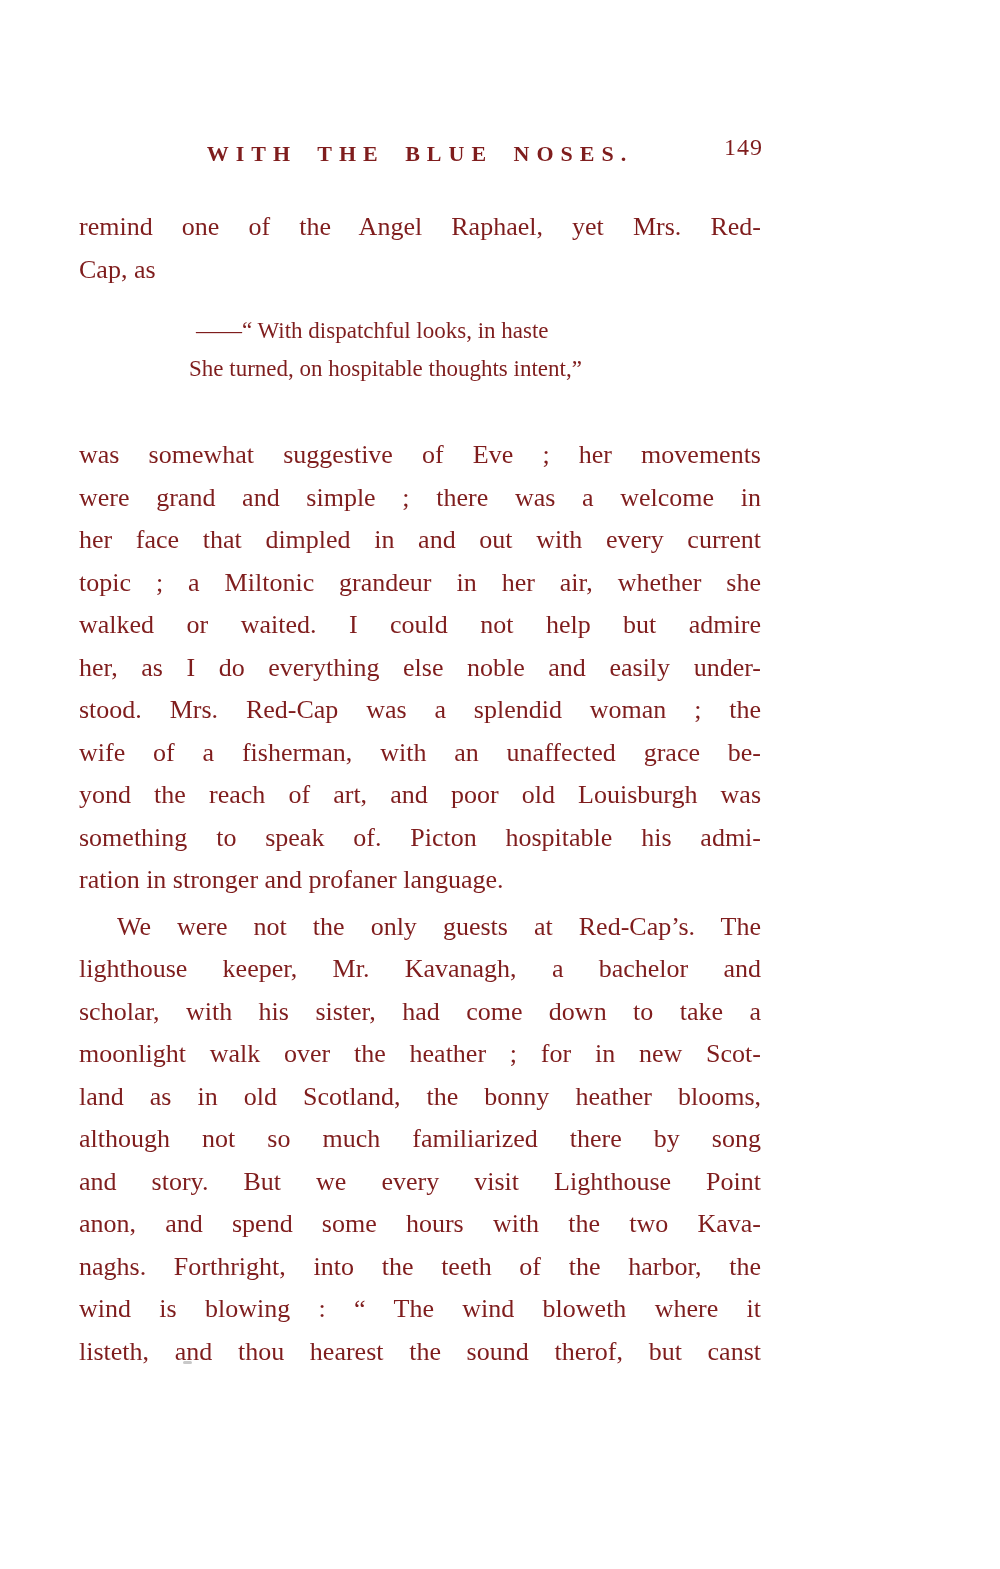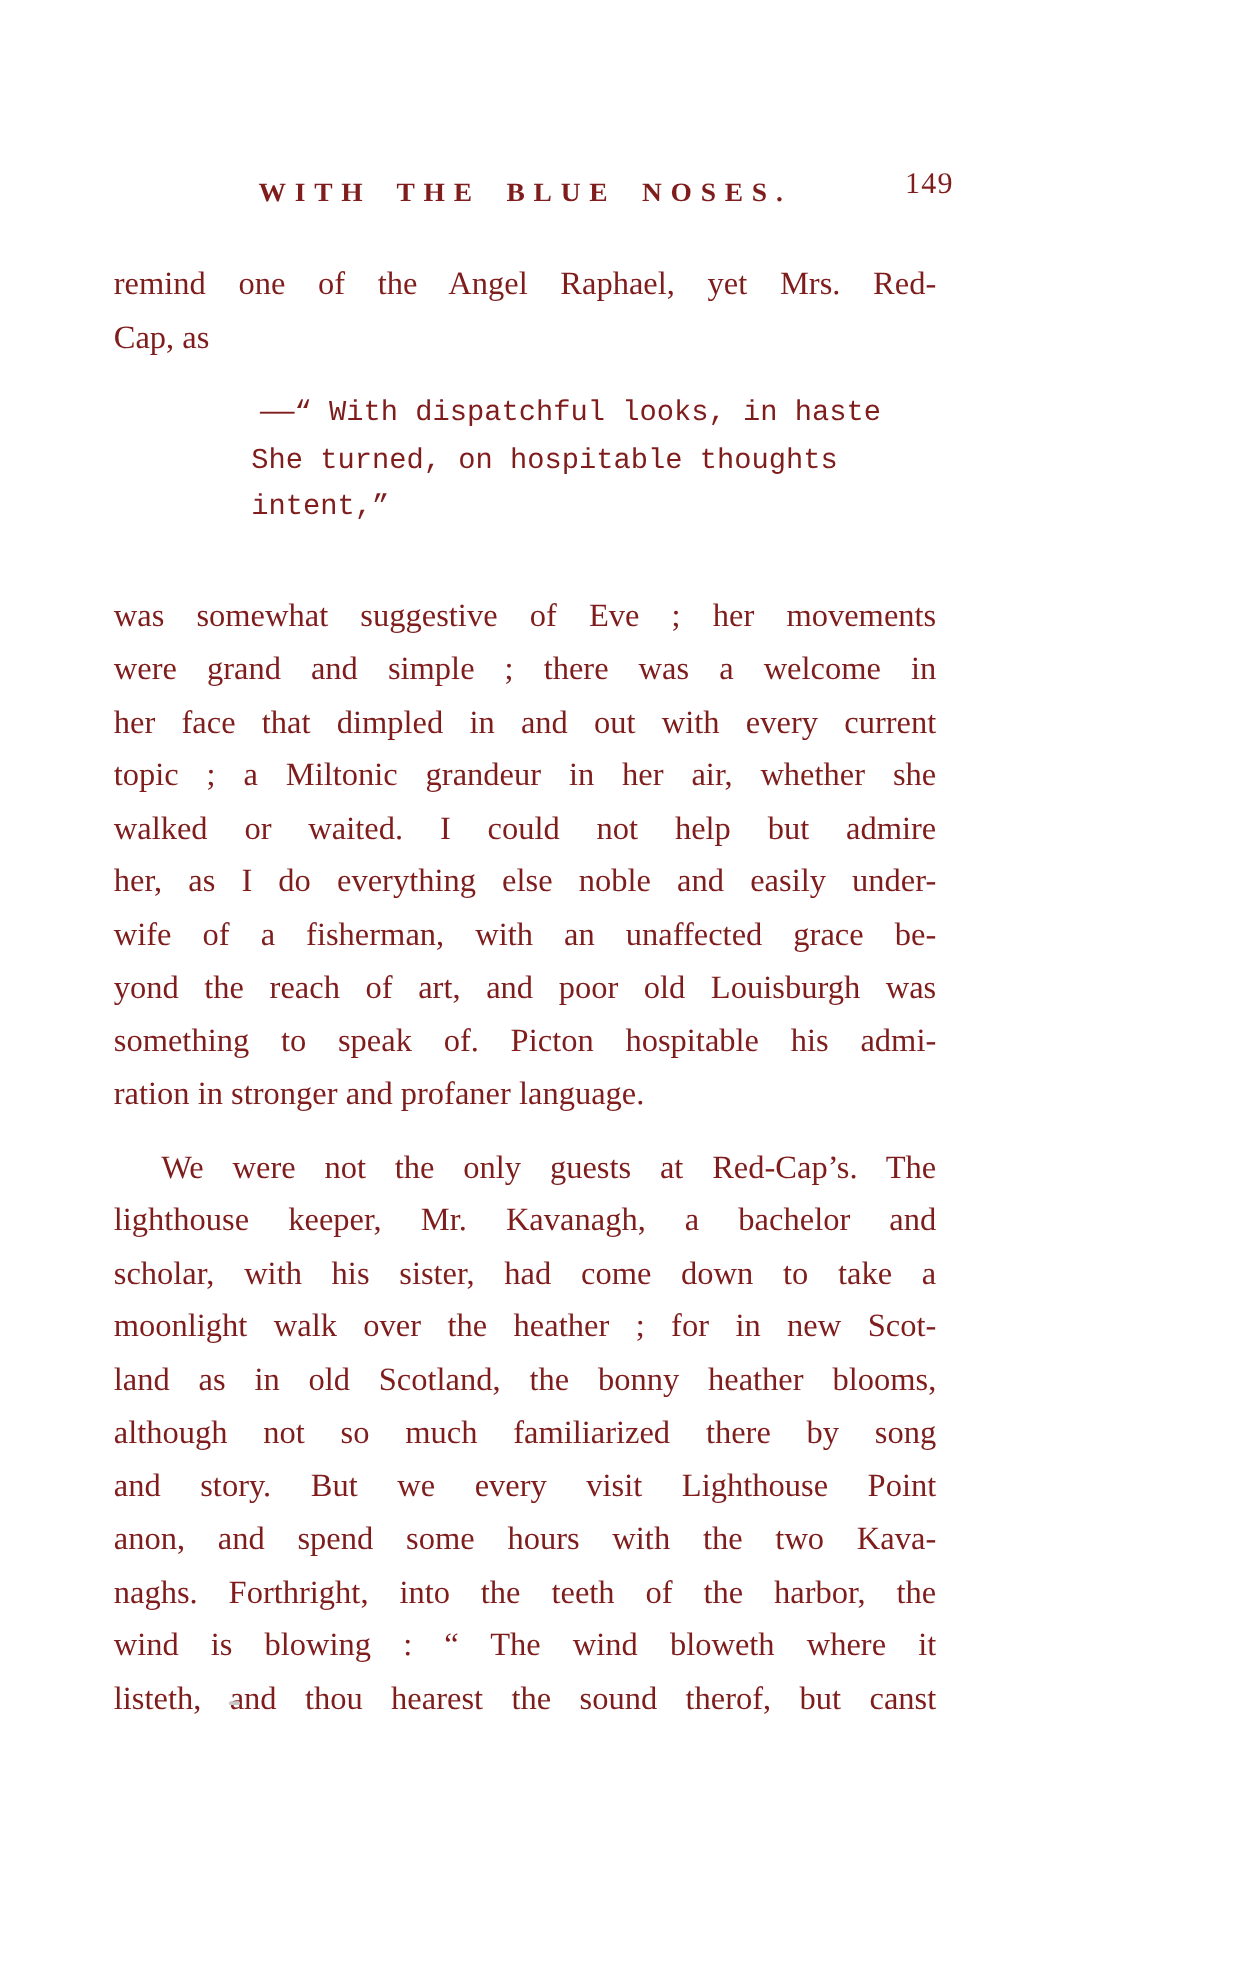--- a/index.html
+++ b/index.html
@@ -38,38 +38,37 @@
     transform: scaleY(0.96);
   }
   .page-num {
     position: absolute;
     right: 2px;
     top: -7px;
     font-size: 24px;
     letter-spacing: 1px;
   }
   
-  .para { margin: 16px; }
+  .para { margin: 4px; }
   .line {
     font-size: 26px;
     line-height: 42.5px;
     text-align: justify;
     text-align-last: justify;
     text-justify: inter-word;
     white-space: normal;
   }
   .line.last {
     text-align-last: left;
   }
   .opening { margin-top: 29px; }
   
   .quote {
     margin-top: 21px;
     padding-left: 110px;
-    font-family: Liberation Mono, monospace;
   }
   .quote .line {
     font-size: 23px;
     line-height: 37.5px;
     text-align: left;
     text-align-last: left;
   }
   .quote .q-first { padding-left: 7px; }
   .body-main { margin-top: 47px; }
   .indent-first { padding-left: 38px; }
@@ -105,20 +104,21 @@
       <div class="line">She turned, on hospitable thoughts intent,”</div>
     </div>
 
     <div class="para body-main">
       <div class="line">was somewhat suggestive of Eve ; her movements</div>
       <div class="line">were grand and simple ; there was a welcome in</div>
       <div class="line">her face that dimpled in and out with every current</div>
       <div class="line">topic ; a Miltonic grandeur in her air, whether she</div>
       <div class="line">walked or waited. I could not help but admire</div>
       <div class="line">her, as I do everything else noble and easily under-</div>
+      <div class="line">stood. Mrs. Red-Cap was a splendid woman ; the</div>
       <div class="line">wife of a fisherman, with an unaffected grace be-</div>
       <div class="line">yond the reach of art, and poor old Louisburgh was</div>
       <div class="line">something to speak of. Picton hospitable his admi-</div>
       <div class="line last">ration in stronger and profaner language.</div>
     </div>
 
     <div class="para">
       <div class="line indent-first">We were not the only guests at Red-Cap’s. The</div>
       <div class="line">lighthouse keeper, Mr. Kavanagh, a bachelor and</div>
       <div class="line">scholar, with his sister, had come down to take a</div>

